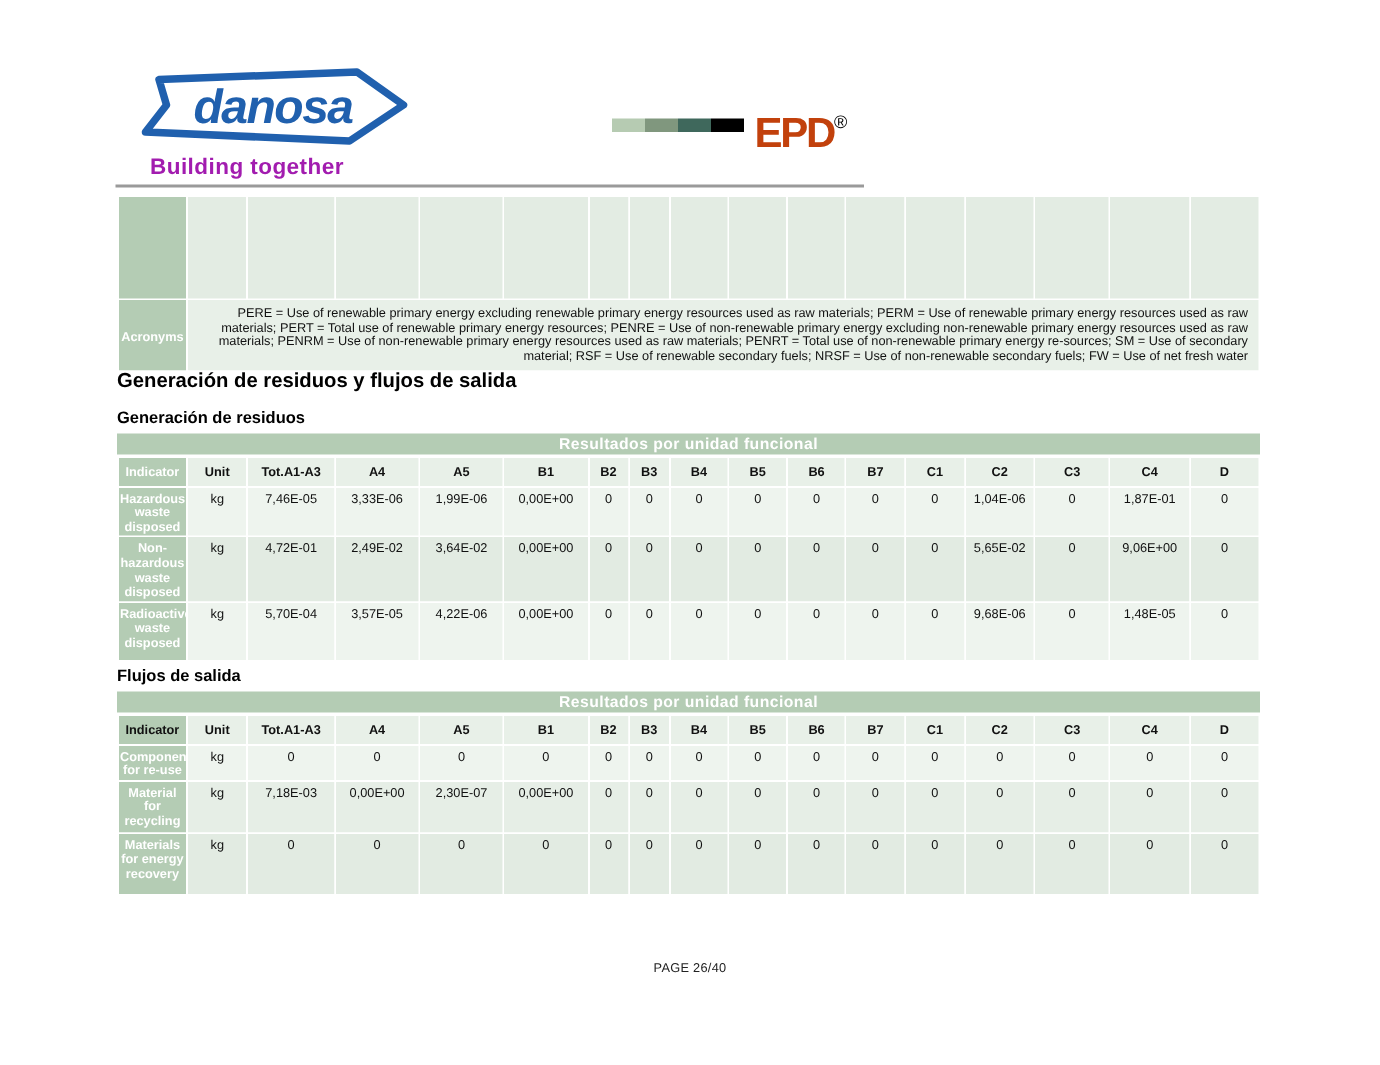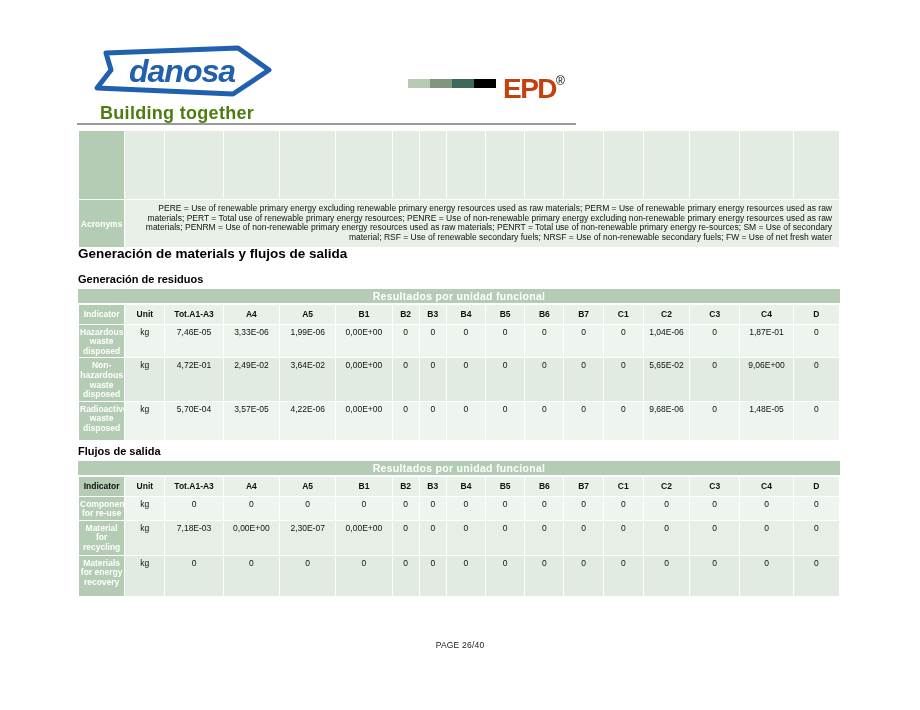--- a/index.html
+++ b/index.html
@@ -2,21 +2,21 @@
 <html><head>
 <meta charset="utf-8">
 <style>
   html,body{margin:0;padding:0;background:#fff;}
   .page{position:relative;width:920px;height:710px;background:#ffffff;overflow:hidden;
         font-family:"Liberation Sans",sans-serif;color:#111;}
 
   
   .danosa{position:absolute;left:84px;top:44px;width:200px;}
   .danosa svg{display:block;}
-  .tagline{font-size:18px;font-weight:700;color:#4d7c0f;padding-left:16px;margin-top:1px;
+  .tagline{font-size:15px;font-weight:700;color:#a21caf;padding-left:16px;margin-top:1px;
            letter-spacing:.3px;}
   .rule{position:absolute;left:77px;top:123px;width:499px;height:2px;background:#9a9a9a;}
 
   .epd{position:absolute;left:408px;top:74px;display:flex;align-items:flex-start;}
   .epd-bar{display:flex;margin-top:5px;}
   .epd-bar i{display:block;width:22px;height:9px;}
   .epd-word{font-size:28px;font-weight:900;line-height:30px;letter-spacing:-1.5px;color:#c2410c;
             margin-left:7px;}
   .epd-reg{font-size:12px;font-weight:400;vertical-align:18px;color:#000;}
 
@@ -118,21 +118,21 @@
             <td class="empty"></td>
           </tr>
         <tr style="height:44px">
           <td class="acr-lab">Acronyms</td>
           <td class="acr-txt" colspan="16">PERE = Use of renewable primary energy excluding renewable primary energy resources used as raw materials; PERM = Use of renewable primary energy resources used as raw materials; PERT = Total use of renewable primary energy resources; PENRE = Use of non-renewable primary energy excluding non-renewable primary energy resources used as raw materials; PENRM = Use of non-renewable primary energy resources used as raw materials; PENRT = Total use of non-renewable primary energy re-sources; SM = Use of secondary material; RSF = Use of renewable secondary fuels; NRSF = Use of non-renewable secondary fuels; FW = Use of net fresh water</td>
         </tr>
       </tbody>
     </table>
   </div>
 
-  <div class="h1">Generación de materials y flujos de salida</div>
+  <div class="h1">Generación de residuos y flujos de salida</div>
 
   <div class="sub" id="sub1">Generación de residuos</div>
   <div class="tblwrap" style="top:289px">
     <div class="band">Resultados por unidad funcional</div>
     <table class="grid">
         <colgroup>
           <col style="width: 46px;">
           <col style="width: 40px;">
           <col style="width: 58px;">
           <col style="width: 56px;">

